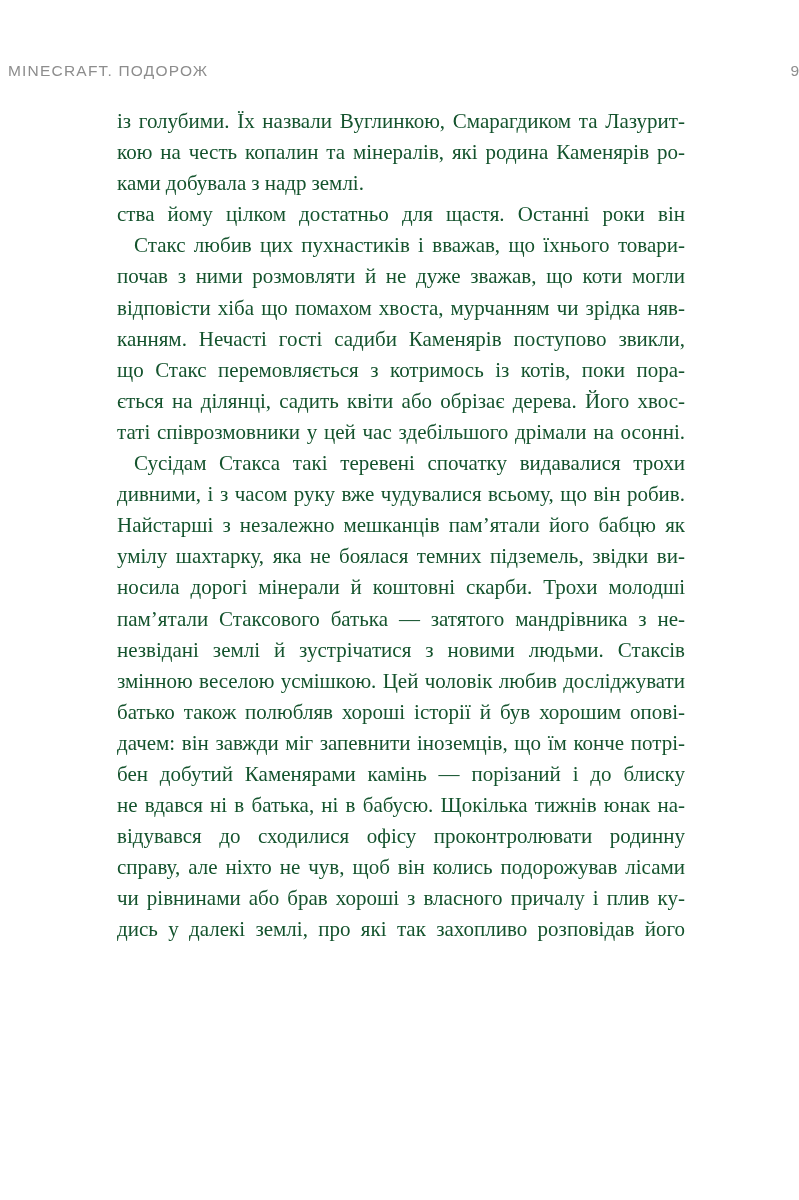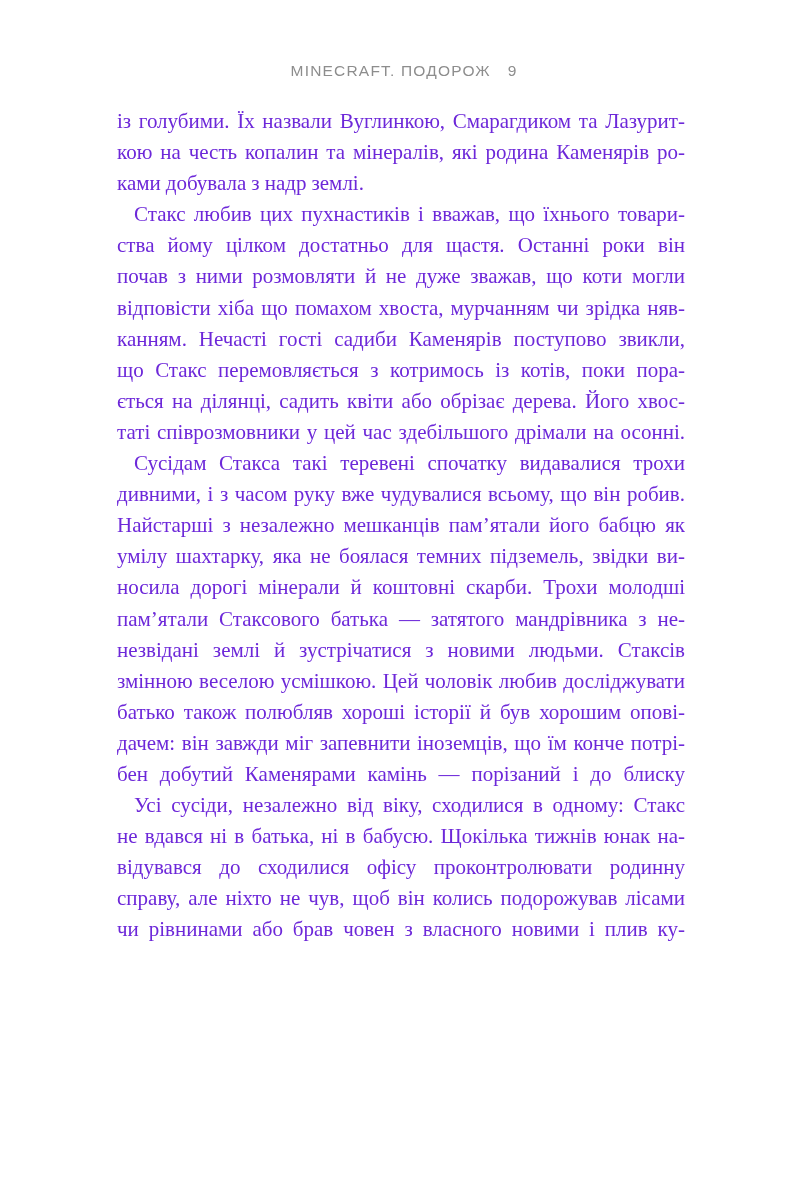--- a/index.html
+++ b/index.html
@@ -14,21 +14,21 @@
     background: #ffffff;
     overflow: hidden;
     font-family: "Liberation Serif", "DejaVu Serif", serif;
   }
   .running-head {
     position: absolute;
     top: 62px;
     left: 0;
     width: 799px;
     display: flex;
-    justify-content: center;
+    justify-content: space-between;
     align-items: baseline;
     gap: 17px;
     padding-left: 8px;
     box-sizing: border-box;
     font-family: "Liberation Sans", "DejaVu Sans", sans-serif;
     font-size: 15.5px;
     line-height: 17px;
     letter-spacing: 1.2px;
     color: #8d8d8d;
     white-space: nowrap;
@@ -36,21 +36,21 @@
   .running-head .pagenum {
     letter-spacing: 0;
   }
   .text-block {
     position: absolute;
     top: 106px;
     left: 117px;
     width: 568px;
     font-size: 21px;
     line-height: 31.1px;
-    color: #6d28d9;
+    color: #14532d;
     word-spacing: -0.2px;
   }
   .line {
     height: 31.1px;
     text-align: justify;
     text-align-last: justify;
     -moz-text-align-last: justify;
   }
   .line.pfirst {
     text-indent: 17px;
@@ -65,38 +65,38 @@
 
 <div class="page">
   <div class="running-head">
     <span>MINECRAFT. ПОДОРОЖ</span>
     <span class="pagenum">9</span>
   </div>
   <div class="text-block">
       <div class="line">із голубими. Їх назвали Вуглинкою, Смарагдиком та Лазурит-</div>
       <div class="line">кою на честь копалин та мінералів, які родина Каменярів ро-</div>
       <div class="line plast">ками добувала з надр землі.</div>
+      <div class="line">ства йому цілком достатньо для щастя. Останні роки він</div>
       <div class="line pfirst">Стакс любив цих пухнастиків і вважав, що їхнього товари-</div>
-      <div class="line">ства йому цілком достатньо для щастя. Останні роки він</div>
       <div class="line">почав з ними розмовляти й не дуже зважав, що коти могли</div>
       <div class="line">відповісти хіба що помахом хвоста, мурчанням чи зрідка няв-</div>
       <div class="line">канням. Нечасті гості садиби Каменярів поступово звикли,</div>
       <div class="line">що Стакс перемовляється з котримось із котів, поки пора-</div>
       <div class="line">ється на ділянці, садить квіти або обрізає дерева. Його хвос-</div>
       <div class="line">таті співрозмовники у цей час здебільшого дрімали на осонні.</div>
       <div class="line pfirst">Сусідам Стакса такі теревені спочатку видавалися трохи</div>
       <div class="line">дивними, і з часом руку вже чудувалися всьому, що він робив.</div>
       <div class="line">Найстарші з незалежно мешканців пам’ятали його бабцю як</div>
       <div class="line">умілу шахтарку, яка не боялася темних підземель, звідки ви-</div>
       <div class="line">носила дорогі мінерали й коштовні скарби. Трохи молодші</div>
       <div class="line">пам’ятали Стаксового батька — затятого мандрівника з не-</div>
       <div class="line">незвідані землі й зустрічатися з новими людьми. Стаксів</div>
       <div class="line">змінною веселою усмішкою. Цей чоловік любив досліджувати</div>
       <div class="line">батько також полюбляв хороші історії й був хорошим опові-</div>
       <div class="line">дачем: він завжди міг запевнити іноземців, що їм конче потрі-</div>
       <div class="line">бен добутий Каменярами камінь — порізаний і до блиску</div>
-      <div class="line pfirst">Усі сусіди, незалежно від віку, сходилися в одному: Стакс</div>
       <div class="line">не вдався ні в батька, ні в бабусю. Щокілька тижнів юнак на-</div>
       <div class="line">відувався до сходилися офісу проконтролювати родинну</div>
       <div class="line">справу, але ніхто не чув, щоб він колись подорожував лісами</div>
-      <div class="line">чи рівнинами або брав човен з власного новими і плив ку-</div>
+      <div class="line">чи рівнинами або брав хороші з власного причалу і плив ку-</div>
+      <div class="line">дись у далекі землі, про які так захопливо розповідав його</div>
     </div>
 </div>
 
 </body></html>

